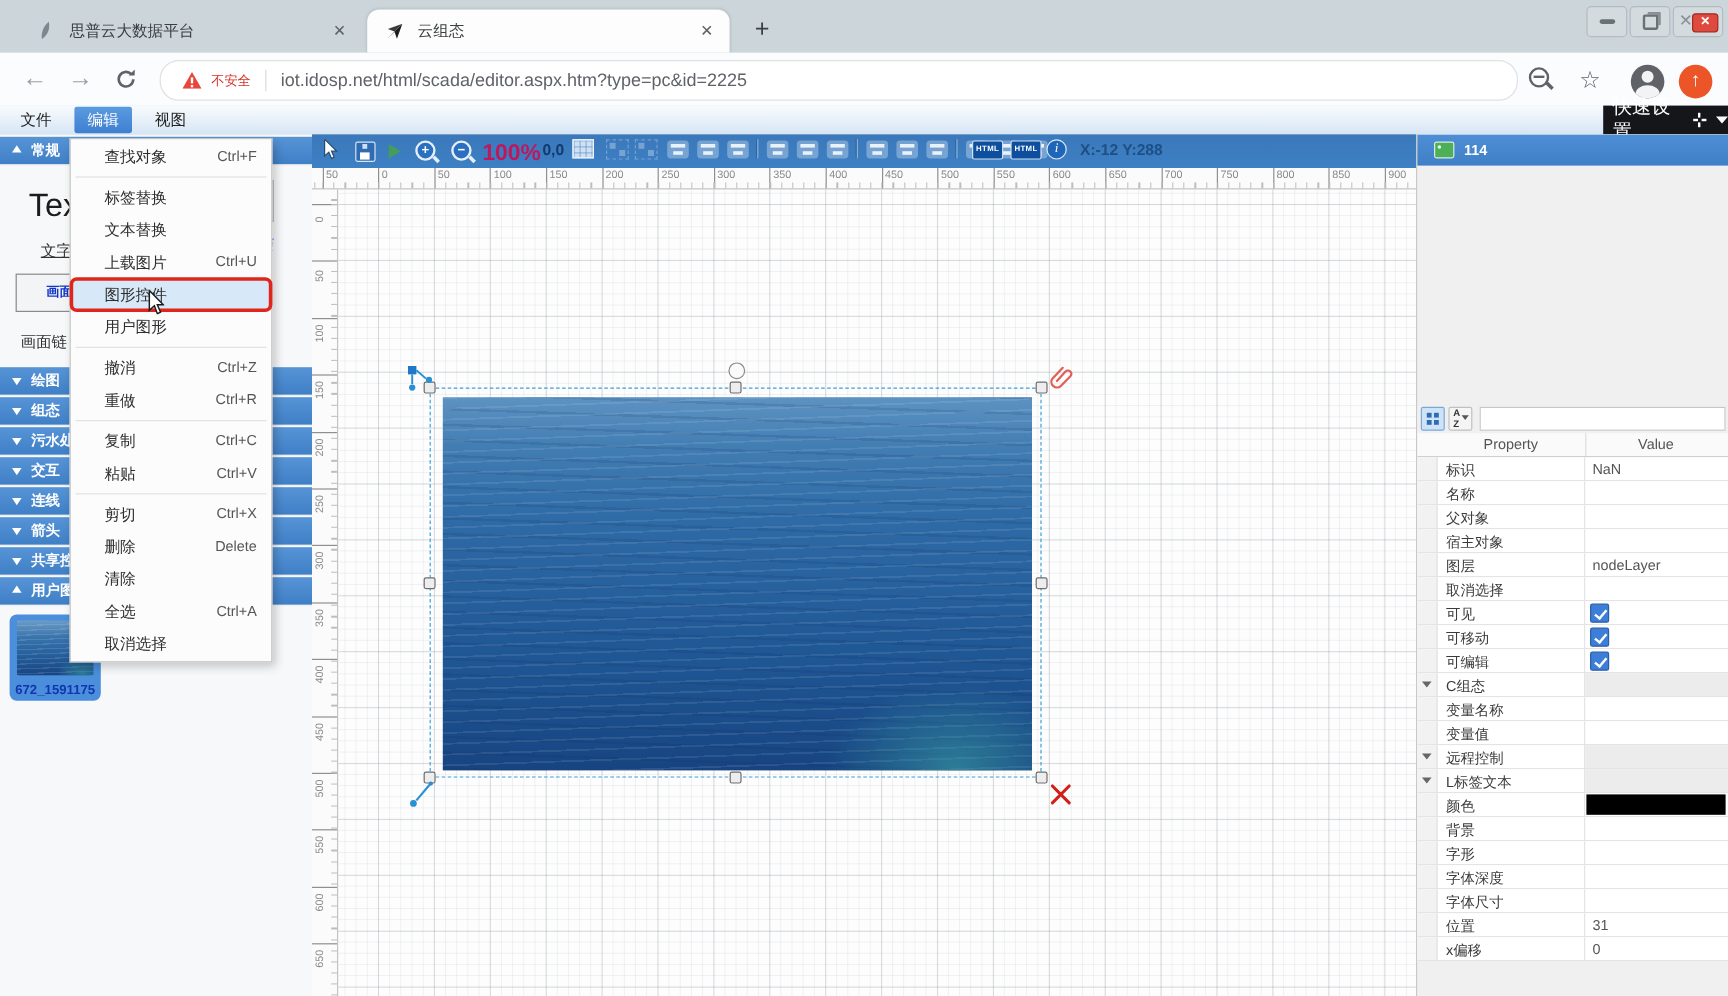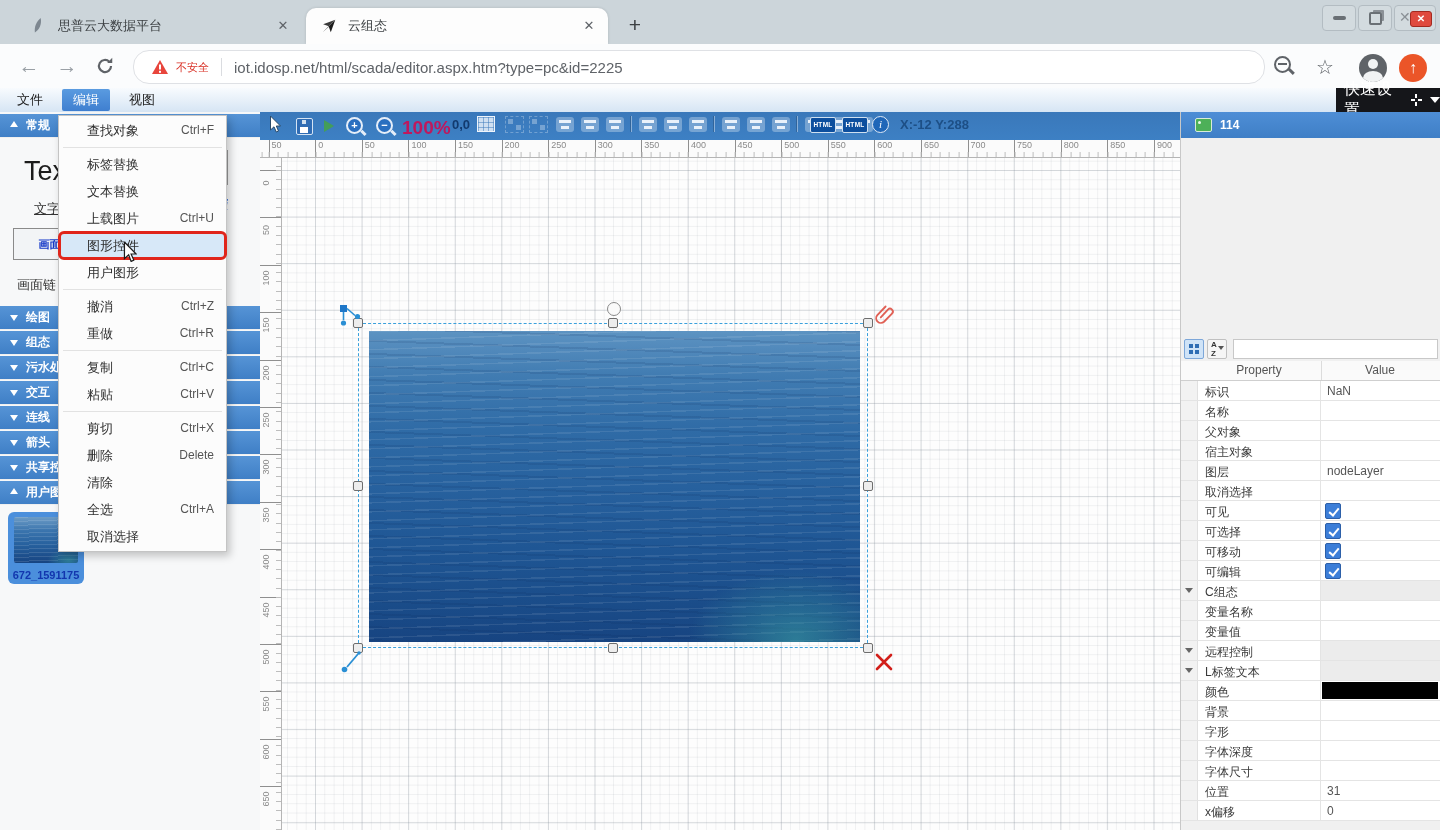--- a/index.html
+++ b/index.html
@@ -550,29 +550,20 @@
           <span class="gut"></span>
           <span class="plabel">可见</span>
           <span class="pvalue">
             <span class="ptext"></span>
             <span class="pcheck"></span>
             
           </span>
         </div>
         <div class="prow t-check checked">
           <span class="gut"></span>
-          <span class="plabel">可选择</span>
-          <span class="pvalue">
-            <span class="ptext"></span>
-            <span class="pcheck"></span>
-            
-          </span>
-        </div>
-        <div class="prow t-check checked">
-          <span class="gut"></span>
           <span class="plabel">可移动</span>
           <span class="pvalue">
             <span class="ptext"></span>
             <span class="pcheck"></span>
             
           </span>
         </div>
         <div class="prow t-check checked">
           <span class="gut"></span>
           <span class="plabel">可编辑</span>

